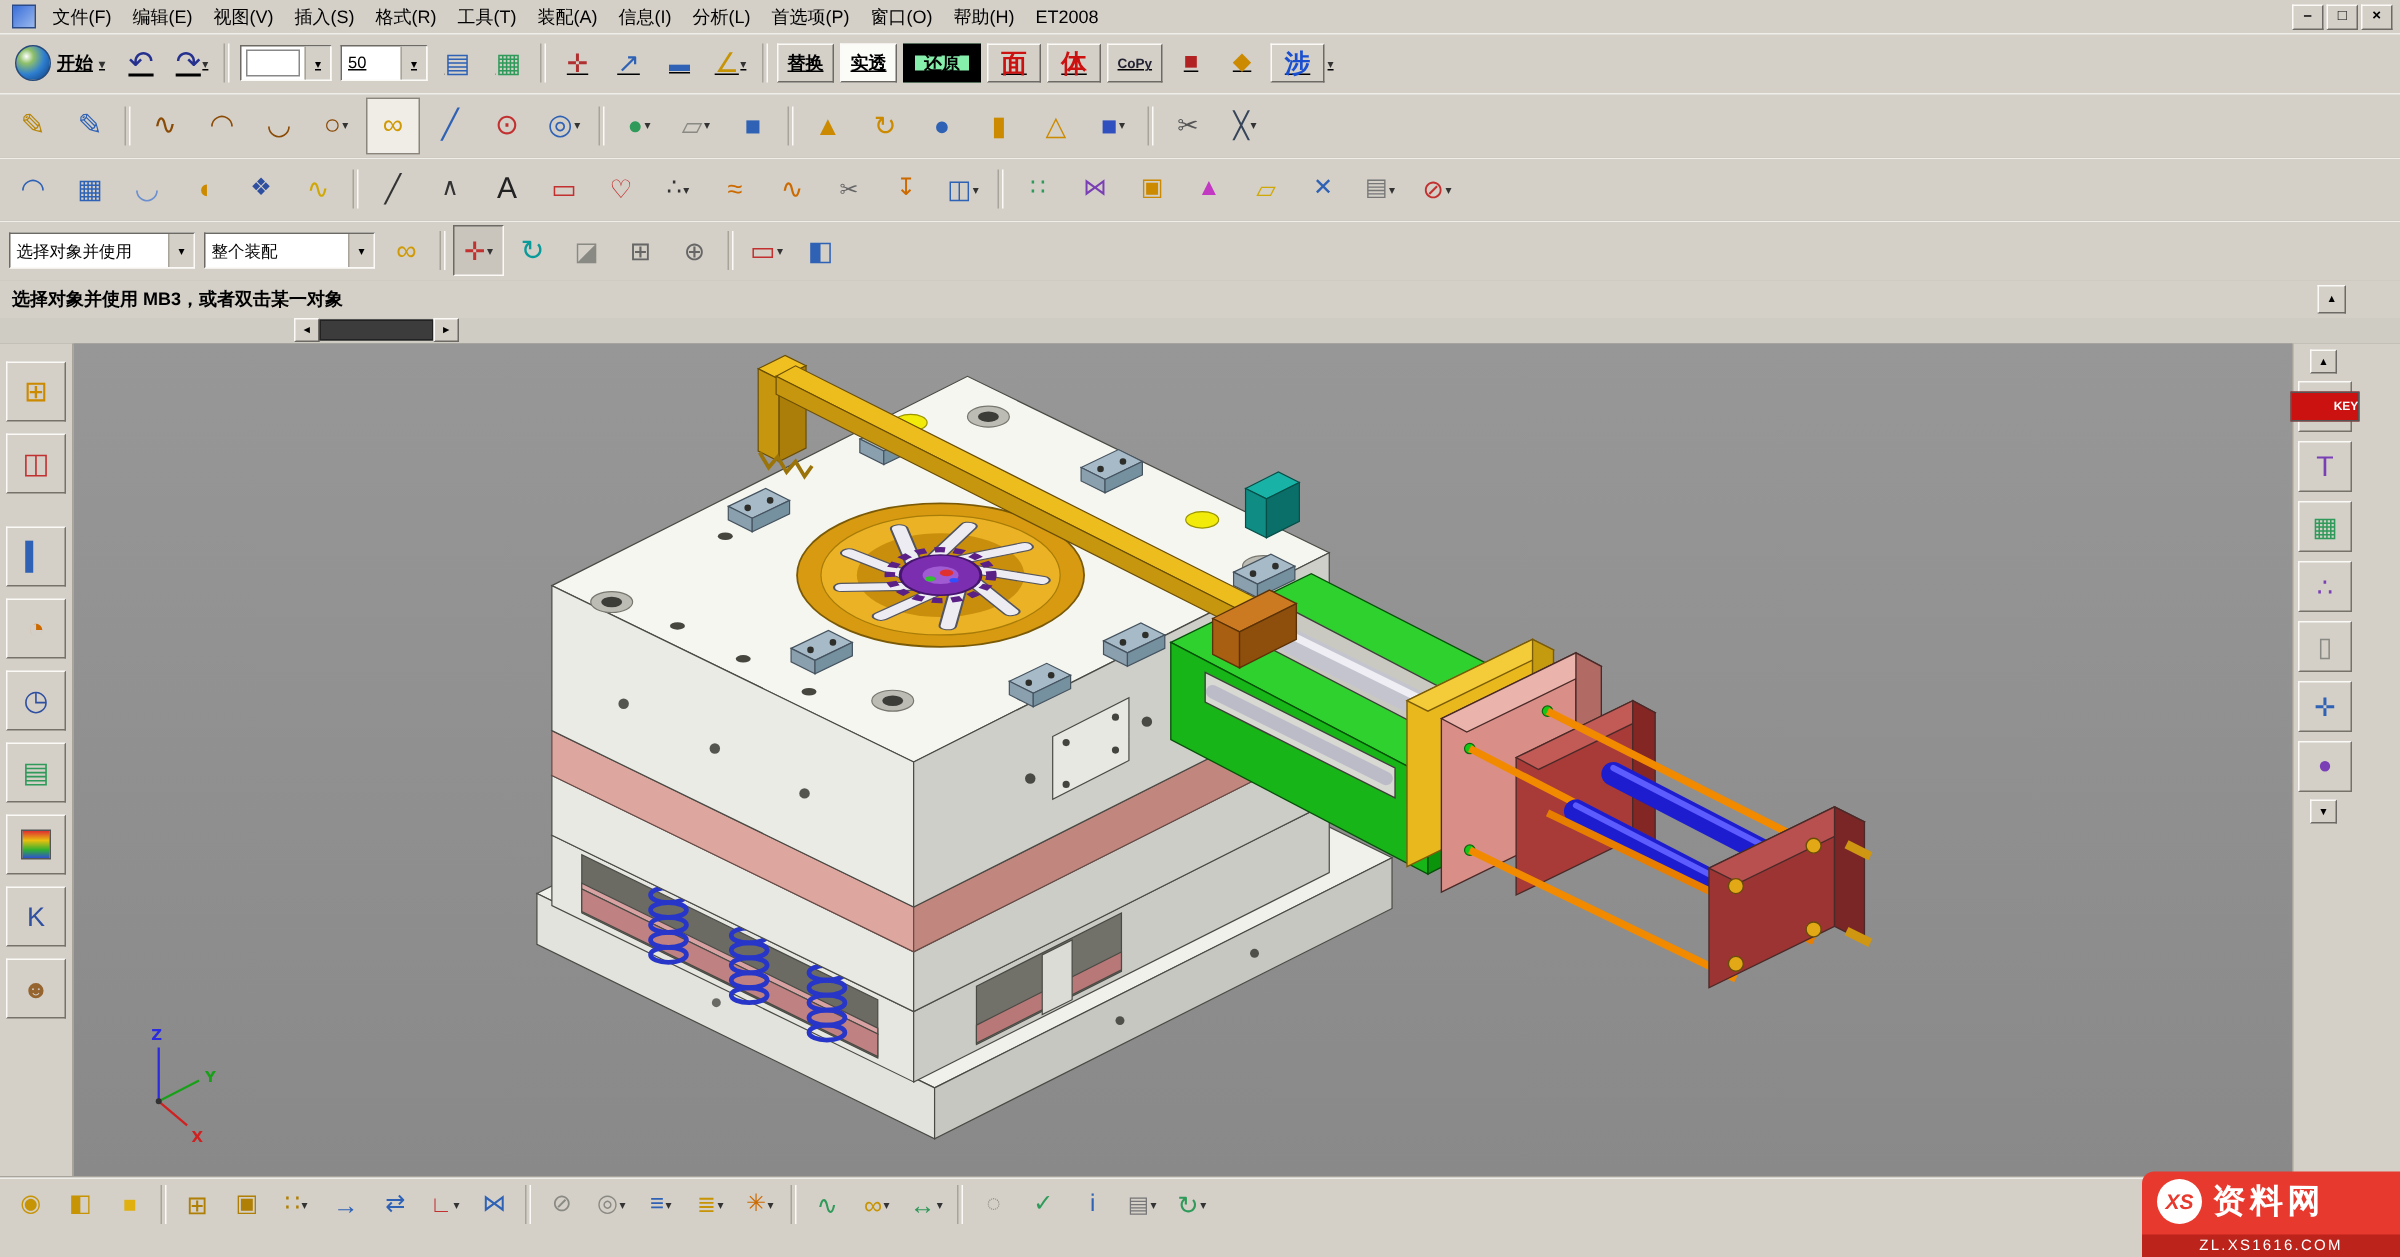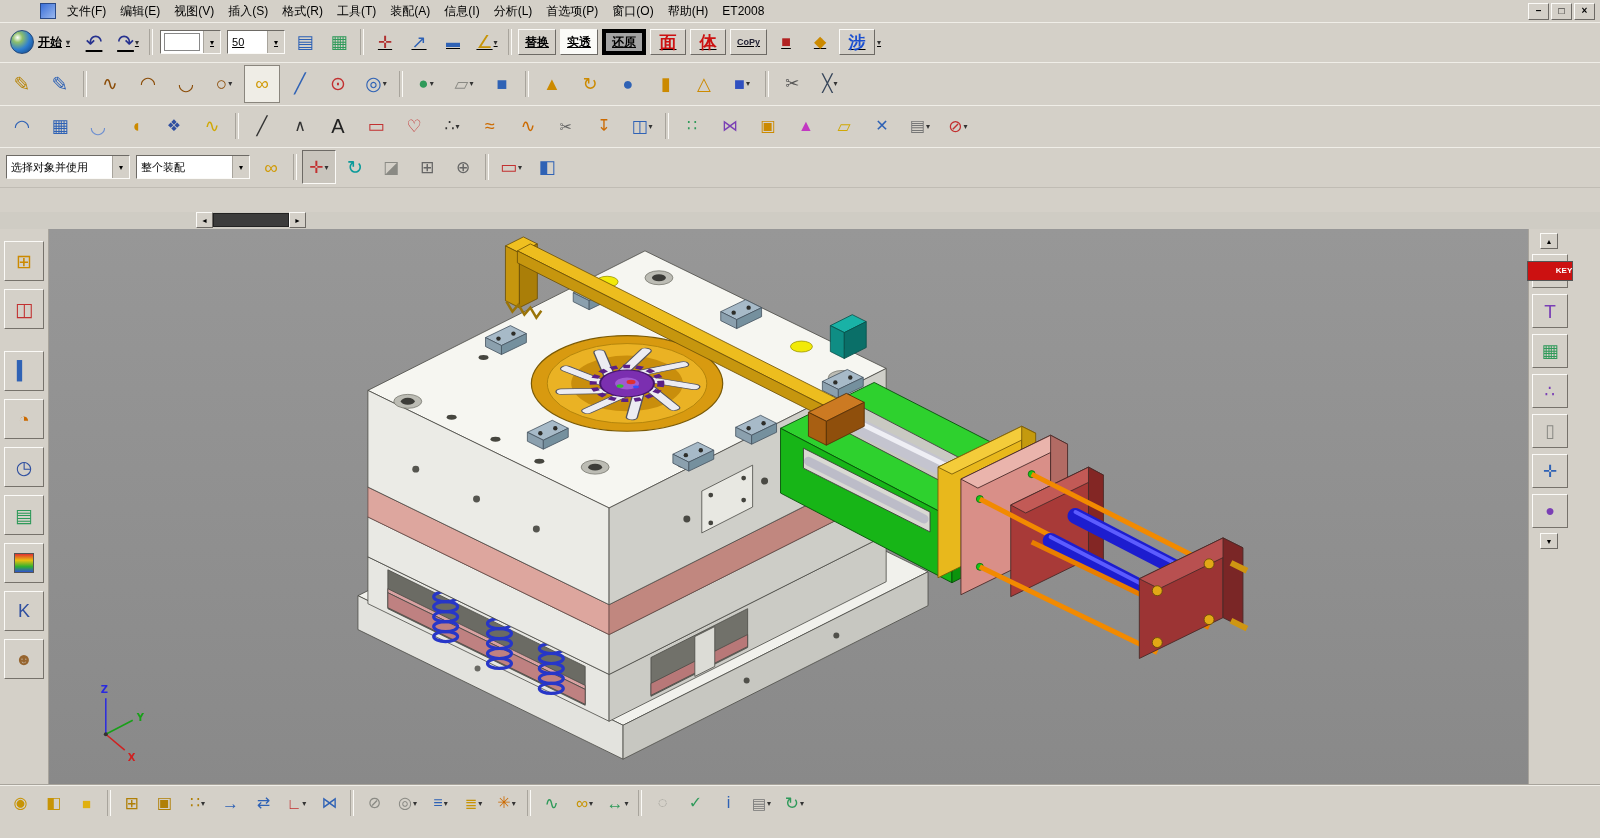--- a/index.html
+++ b/index.html
@@ -1,21 +1,21 @@
 <!DOCTYPE html>
 <html><head>
 <meta charset="utf-8">
 <style>
   html,body{margin:0;padding:0;}
   #app{position:relative;width:1600px;height:838px;overflow:hidden;background:#d4d0c8;
        font-family:"Liberation Sans","DejaVu Sans",sans-serif;color:#000;}
 
   
   .menubar{position:absolute;top:0;left:0;right:0;height:22px;background:#d4d0c8;
-           border-bottom:1px solid #b8b4ac;display:flex;align-items:center;padding-left:4px;margin-left:32px;}
+           border-bottom:1px solid #b8b4ac;display:flex;align-items:center;padding-left:4px;}
   .app-icon{width:14px;height:14px;margin:0 4px;background:linear-gradient(135deg,#3a6fd8,#9ab8ee);
             border:1px solid #2a4a88;display:inline-block;}
   .menus{display:flex;align-items:center;}
   .menu-item{font-size:12px;padding:2px 7px;white-space:nowrap;cursor:default;}
   .win-buttons{margin-left:auto;display:flex;gap:2px;padding-right:5px;}
   .win-btn{width:19px;height:15px;background:#d4d0c8;border:1px solid;
            border-color:#fbfaf7 #6d6a65 #6d6a65 #fbfaf7;font-size:10px;line-height:13px;
            text-align:center;font-weight:bold;}
 
   
@@ -50,21 +50,21 @@
   .combo{display:inline-flex;align-items:center;height:22px;background:#fff;font-size:11px;
          border:1px solid;border-color:#6d6a65 #fbfaf7 #fbfaf7 #6d6a65;margin:0 3px;padding-left:4px;}
   .combo .arrow,.swatch-combo .arrow{width:16px;height:100%;margin-left:auto;background:#d4d0c8;
          border-left:1px solid #a8a49c;display:flex;align-items:center;justify-content:center;
          font-size:8px;}
   .txtbtn{height:26px;min-width:36px;padding:0 6px;font-size:12px;font-weight:bold;
           background:#d4d0c8;border:1px solid;border-color:#fbfaf7 #6d6a65 #6d6a65 #fbfaf7;
           margin:0 2px;display:inline-flex;align-items:center;justify-content:center;
           font-family:inherit;}
   .txtbtn.white{background:#fbfbf8;}
-  .txtbtn.outline{background:#a3a3a3;border:4px solid #000000;}
+  .txtbtn.outline{background:#86efac;border:8px solid #000000;}
   .txtbtn.red{color:#cc1111;font-size:17px;}
   .txtbtn.blue{color:#1a4fd0;font-size:17px;}
   .txtbtn.copy{font-size:9px;letter-spacing:0;color:#223;}
 
   
   .prompt{position:absolute;top:187px;left:0;right:0;height:25px;background:#d4d0c8;
           display:flex;align-items:center;padding-left:8px;border-bottom:1px solid #b0aca4;
           font-size:12px;font-weight:bold;}
   .prompt-btn{margin-left:auto;margin-right:36px;width:17px;height:17px;font-size:7px;
               display:flex;align-items:center;justify-content:center;background:#d4d0c8;
@@ -407,20 +407,24 @@
         <span class="tbi">
           <span class="g" style="color: rgb(194, 48, 48); font-size: 18px;">▭</span>
           <span class="dd">▾</span>
         </span>
         <span class="tbi">
           <span class="g" style="color: rgb(47, 98, 181); font-size: 18px;">◧</span>
         </span>
       </span>
   </div>
 
+  <div class="prompt">
+    <span>选择对象并使用 MB3，或者双击某一对象</span>
+    <span class="prompt-btn">▲</span>
+  </div>
 
   <div class="scrollstrip">
     <div class="strip-inner">
       <span class="strip-btn">◄</span>
       <span class="strip-thumb"></span>
       <span class="strip-btn">►</span>
     </div>
   </div>
 
   <div class="main">
@@ -836,14 +840,23 @@
         <span class="g" style="color: rgb(119, 119, 119); font-size: 15px;">▤</span>
         <span class="dd">▾</span>
       </span>
       <span class="tbi">
         <span class="g" style="color: rgb(47, 154, 90); font-size: 17px;">↻</span>
         <span class="dd">▾</span>
       </span>
     </div>
   <div class="bottomedge"></div>
 
+  <div class="watermark">
+    <div class="wm-top">
+      <div class="wm-circle">
+        <span>XS</span>
+      </div>
+      <div class="wm-name">资料网</div>
+    </div>
+    <div class="wm-url">ZL.XS1616.COM</div>
+  </div>
 
 </div>
 
 </body></html>

